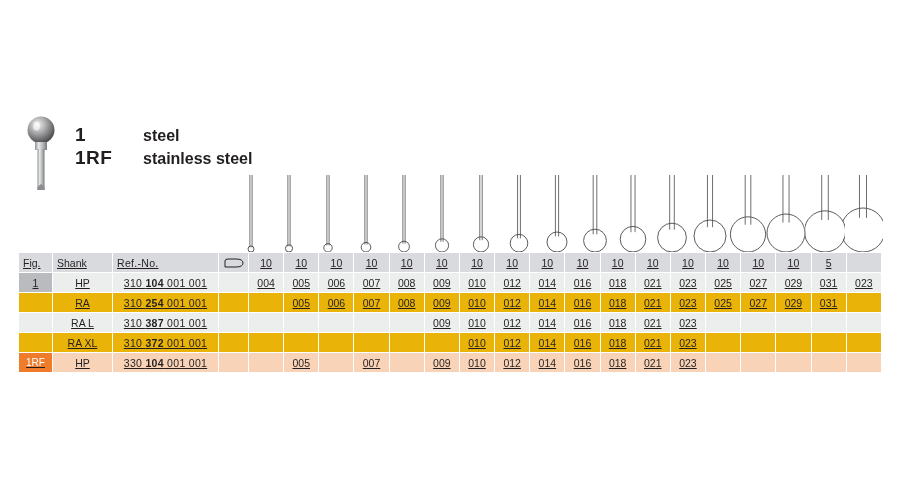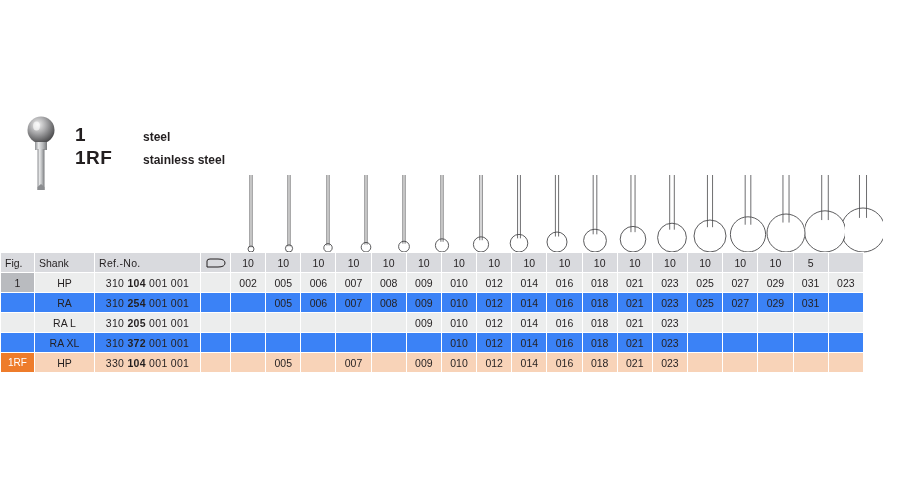--- a/index.html
+++ b/index.html
@@ -34,21 +34,21 @@
     letter-spacing: 0.5px;
   }
   .fig-heading .num-row {
     display: flex;
     align-items: baseline;
   }
   .fig-heading .num-label {
     width: 68px;
   }
   .fig-heading .mat {
-    font-size: 12px;
+    font-size: 16px;
     font-weight: bold;
     color: #231f20;
   }
 
   
   .big-bur {
     position: absolute;
     left: 18px;
     top: 115px;
     width: 46px;
@@ -66,23 +66,24 @@
   .bur-cell {
     position: absolute;
     bottom: 0;
     width: 40px;
     height: 78px;
   }
 
   
   .table-wrap {
     position: absolute;
-    left: 0;
+    left: 18px;
     top: 252px;
     width: 864px;
+    text-decoration: underline;
   }
   table.grid {
     border-collapse: collapse;
     width: 864px;
     table-layout: fixed;
     font-size: 10.5px;
   }
   table.grid td, table.grid th {
     border: 1px solid #ffffff;
     height: 19px;
@@ -99,21 +100,21 @@
     font-weight: bold;
     height: 20px;
   }
   .hdr td.left {
     text-align: left;
   }
   td.left {
     text-align: left;
   }
   .row-a td { background: #eceded; }
-  .row-b td { background: #3b82f6; }
+  .row-b td { background: #eab308; }
   .row-rf td { background: #f8d3b8; color: #231f20; }
   .fig-cell-1 {
     background: #b9bbbf !important;
     font-weight: bold;
   }
   .fig-cell-rf {
     background: #ee7c2b !important;
     color: #ffffff !important;
     font-weight: bold;
     font-size: 10px;
@@ -315,21 +316,21 @@
             <td class="num-top">5</td>
             <td></td>
           </tr>
       </thead>
       <tbody>
           <tr class="row-a">
             <td class="left fig-cell-1">1</td>
             <td class="left shank-cell">HP</td>
             <td class="left ref-cell ref">310 <b>104</b> 001 001</td>
             <td></td>
-            <td>002</td>
+            <td>004</td>
             <td>005</td>
             <td>006</td>
             <td>007</td>
             <td>008</td>
             <td>009</td>
             <td>010</td>
             <td>012</td>
             <td>014</td>
             <td>016</td>
             <td>018</td>
@@ -361,21 +362,21 @@
             <td>023</td>
             <td>025</td>
             <td>027</td>
             <td>029</td>
             <td>031</td>
             <td></td>
           </tr>
           <tr class="row-a">
             <td class="left"></td>
             <td class="left shank-cell">RA L</td>
-            <td class="left ref-cell ref">310 <b>205</b> 001 001</td>
+            <td class="left ref-cell ref">310 <b>387</b> 001 001</td>
             <td></td>
             <td></td>
             <td></td>
             <td></td>
             <td></td>
             <td></td>
             <td>009</td>
             <td>010</td>
             <td>012</td>
             <td>014</td>

